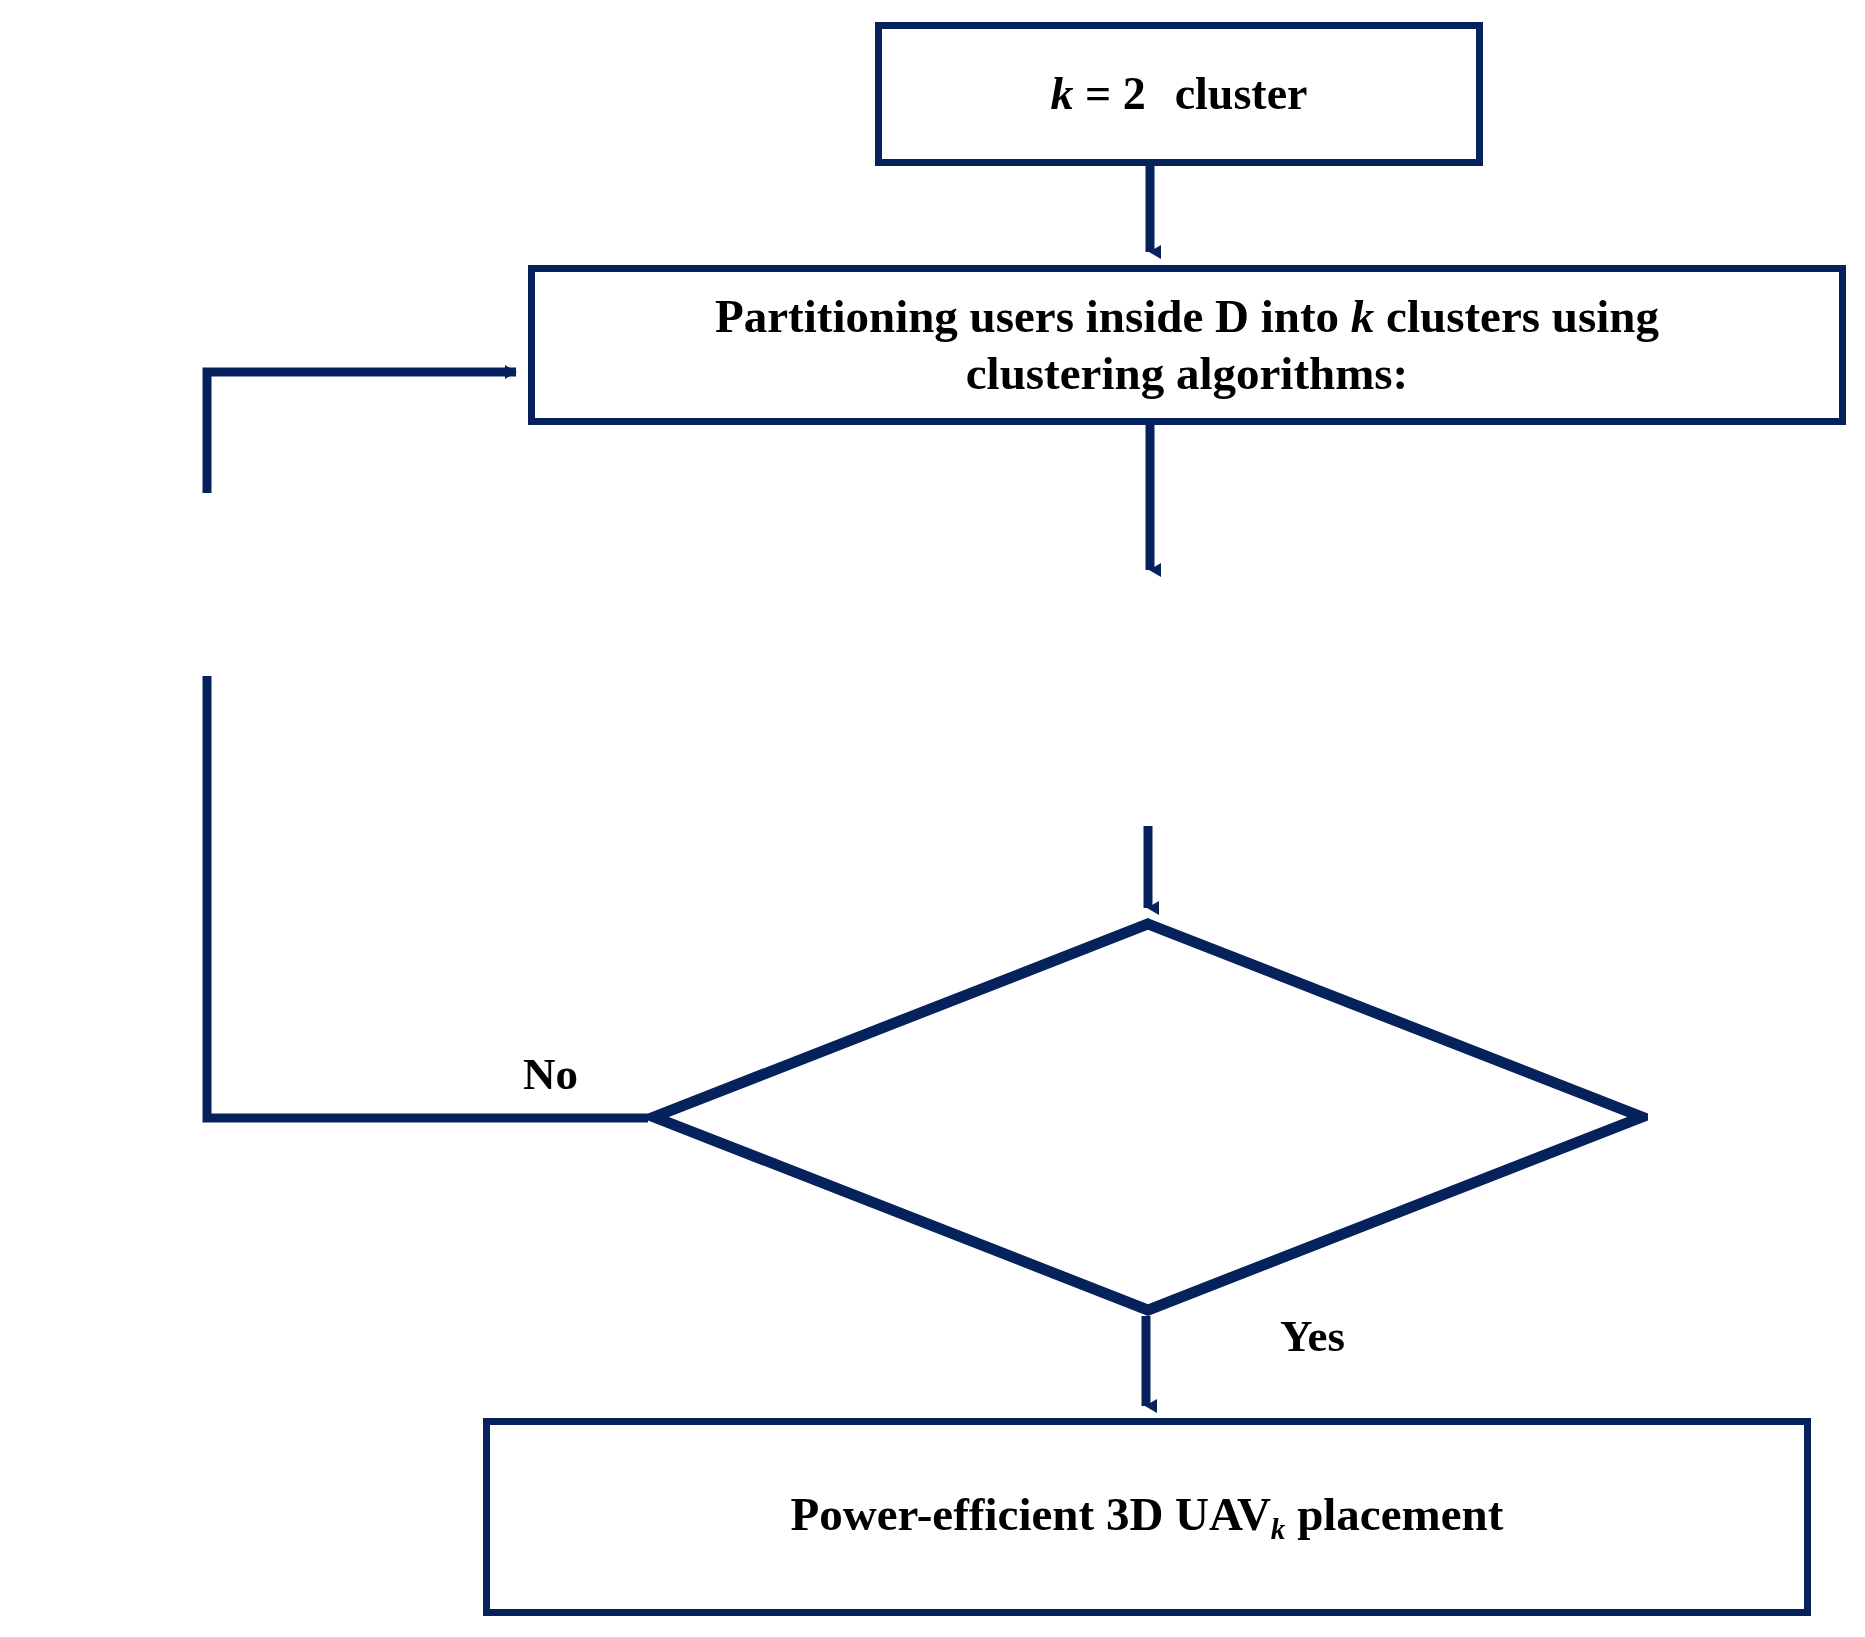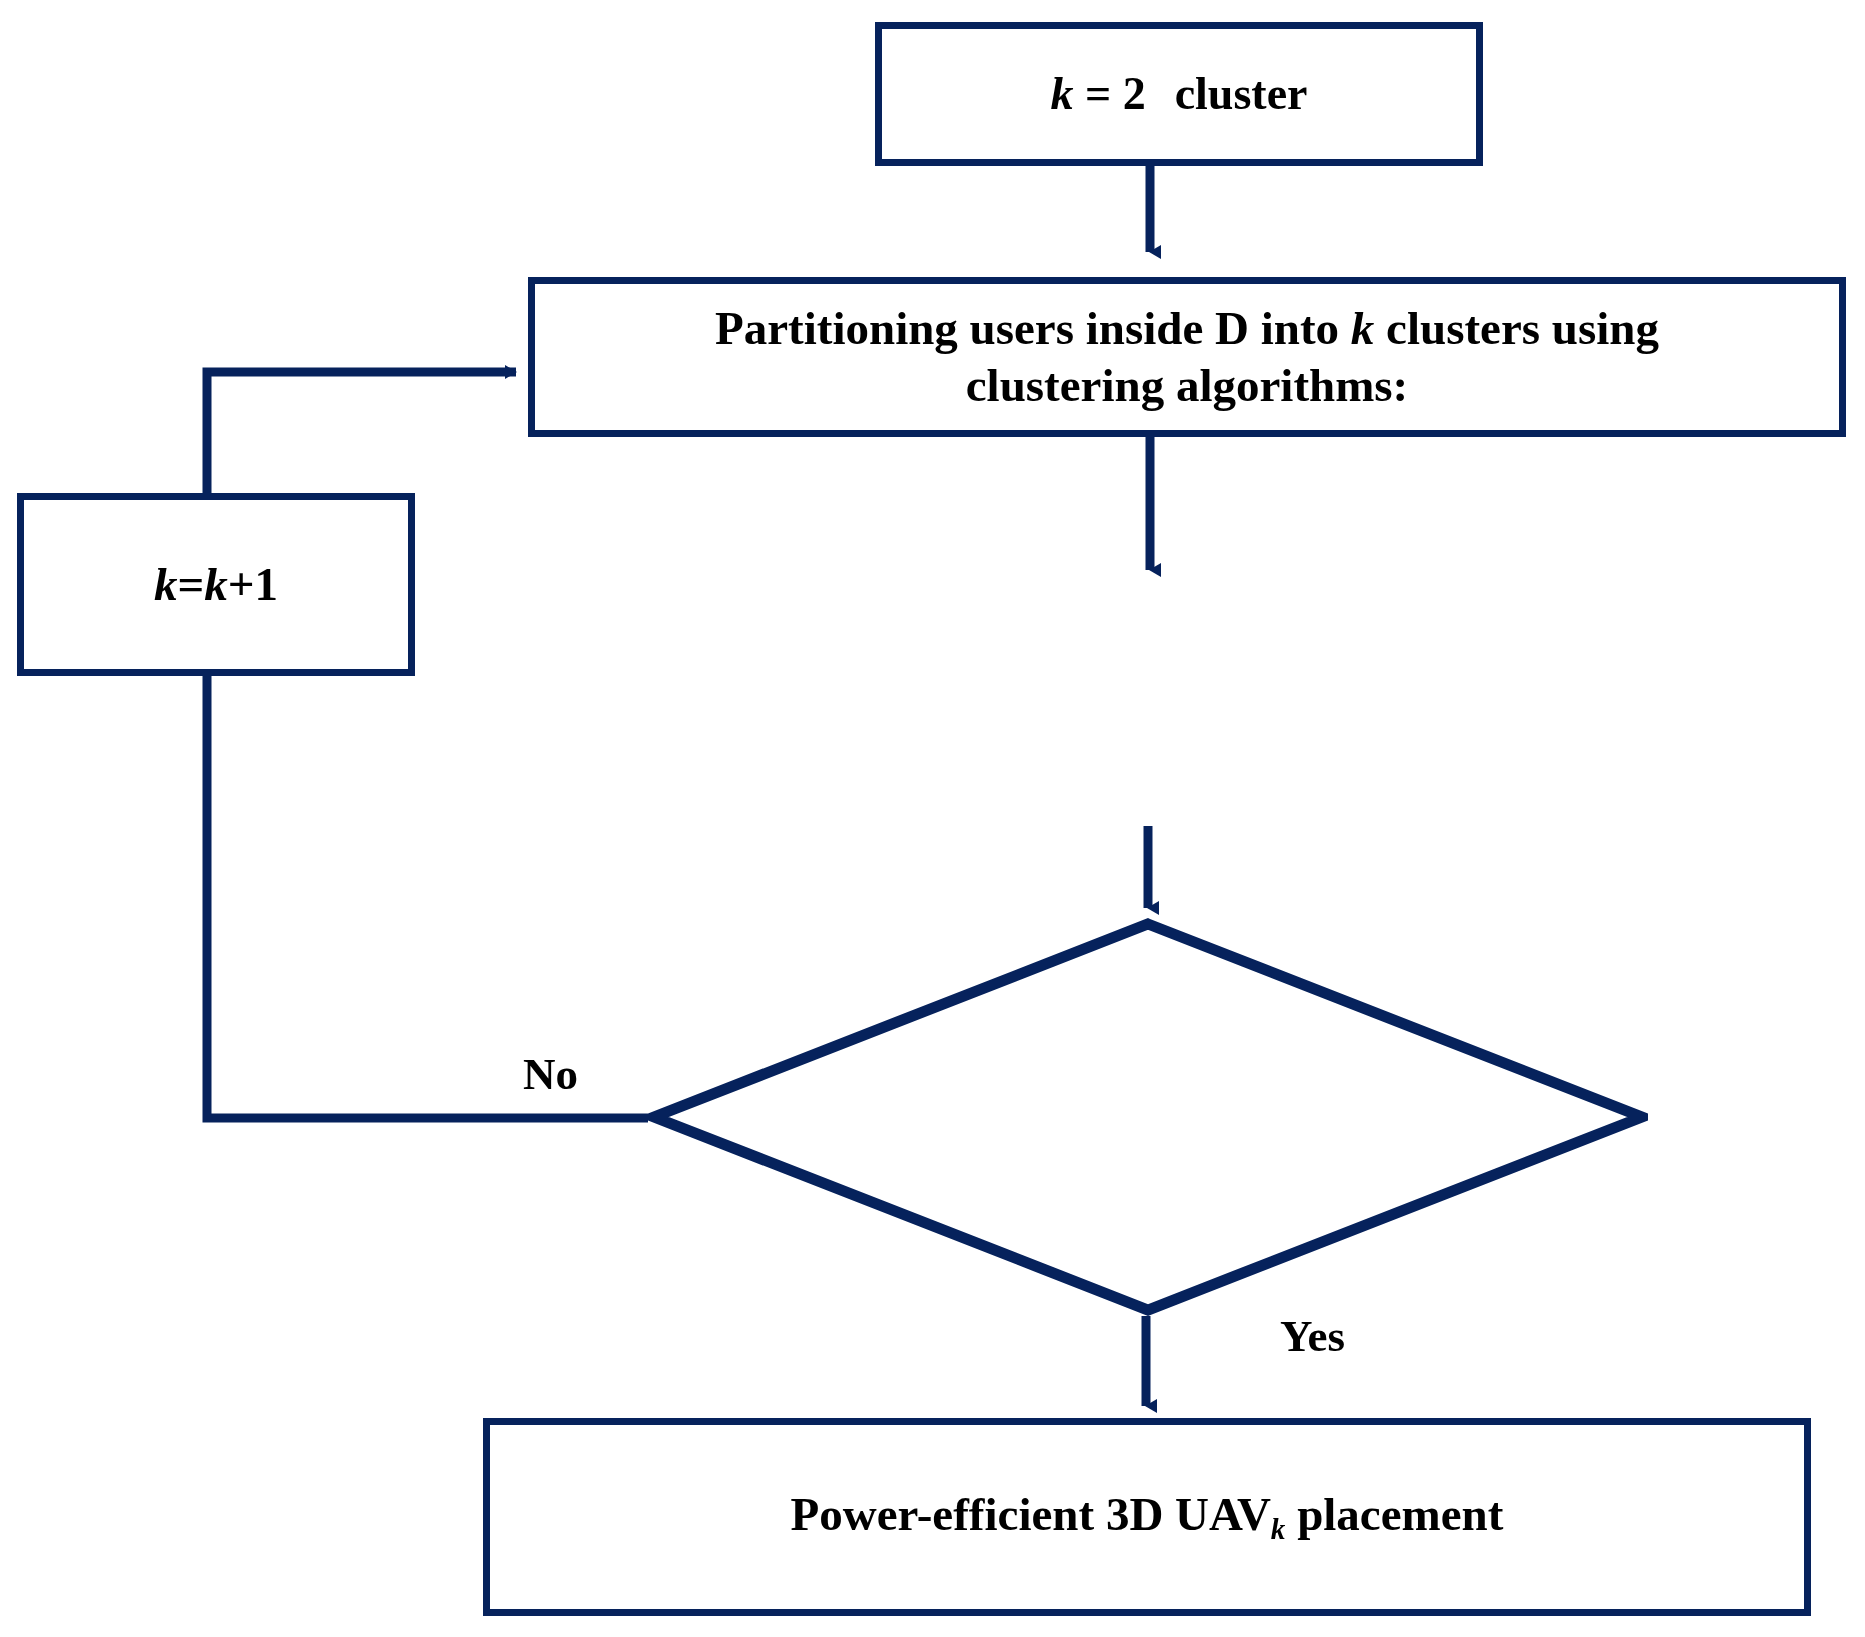--- a/index.html
+++ b/index.html
@@ -35,21 +35,20 @@
   }
 
   
   #node-start {
     left: 875px; top: 22px; width: 608px; height: 144px;
     font-size: 46px;
   }
   #node-partition {
     left: 528px; top: 265px; width: 1318px; height: 160px;
     font-size: 47px;
-    margin-top: 12px;
   }
   #node-increment {
     left: 17px; top: 493px; width: 398px; height: 183px;
     font-size: 47px;
   }
   #node-foreach {
     left: 512px; top: 583px; width: 1324px; height: 243px;
     font-size: 47px;
   }
   #node-result {
@@ -151,25 +150,20 @@
     </div>
   </div>
 
   <div class="node" id="node-partition">
     <div class="node-text">
       Partitioning users inside D into <i class="mathvar">k</i> clusters using<br>
       clustering algorithms:
     </div>
   </div>
 
-  <div class="node" id="node-increment">
-    <div class="node-text">
-      <i class="mathvar">k</i>=<i class="mathvar">k</i>+1
-    </div>
-  </div>
 
 
   <div id="node-decision">
     <svg viewBox="0 0 1000 398" xmlns="http://www.w3.org/2000/svg" preserveAspectRatio="none">
       <polygon points="500,6 994,199 500,392 6,199" fill="#ffffff" stroke="#06225c" stroke-width="11" stroke-linejoin="miter"></polygon>
     </svg>
   </div>
 
   <div class="node" id="node-result">
     <div class="node-text">

